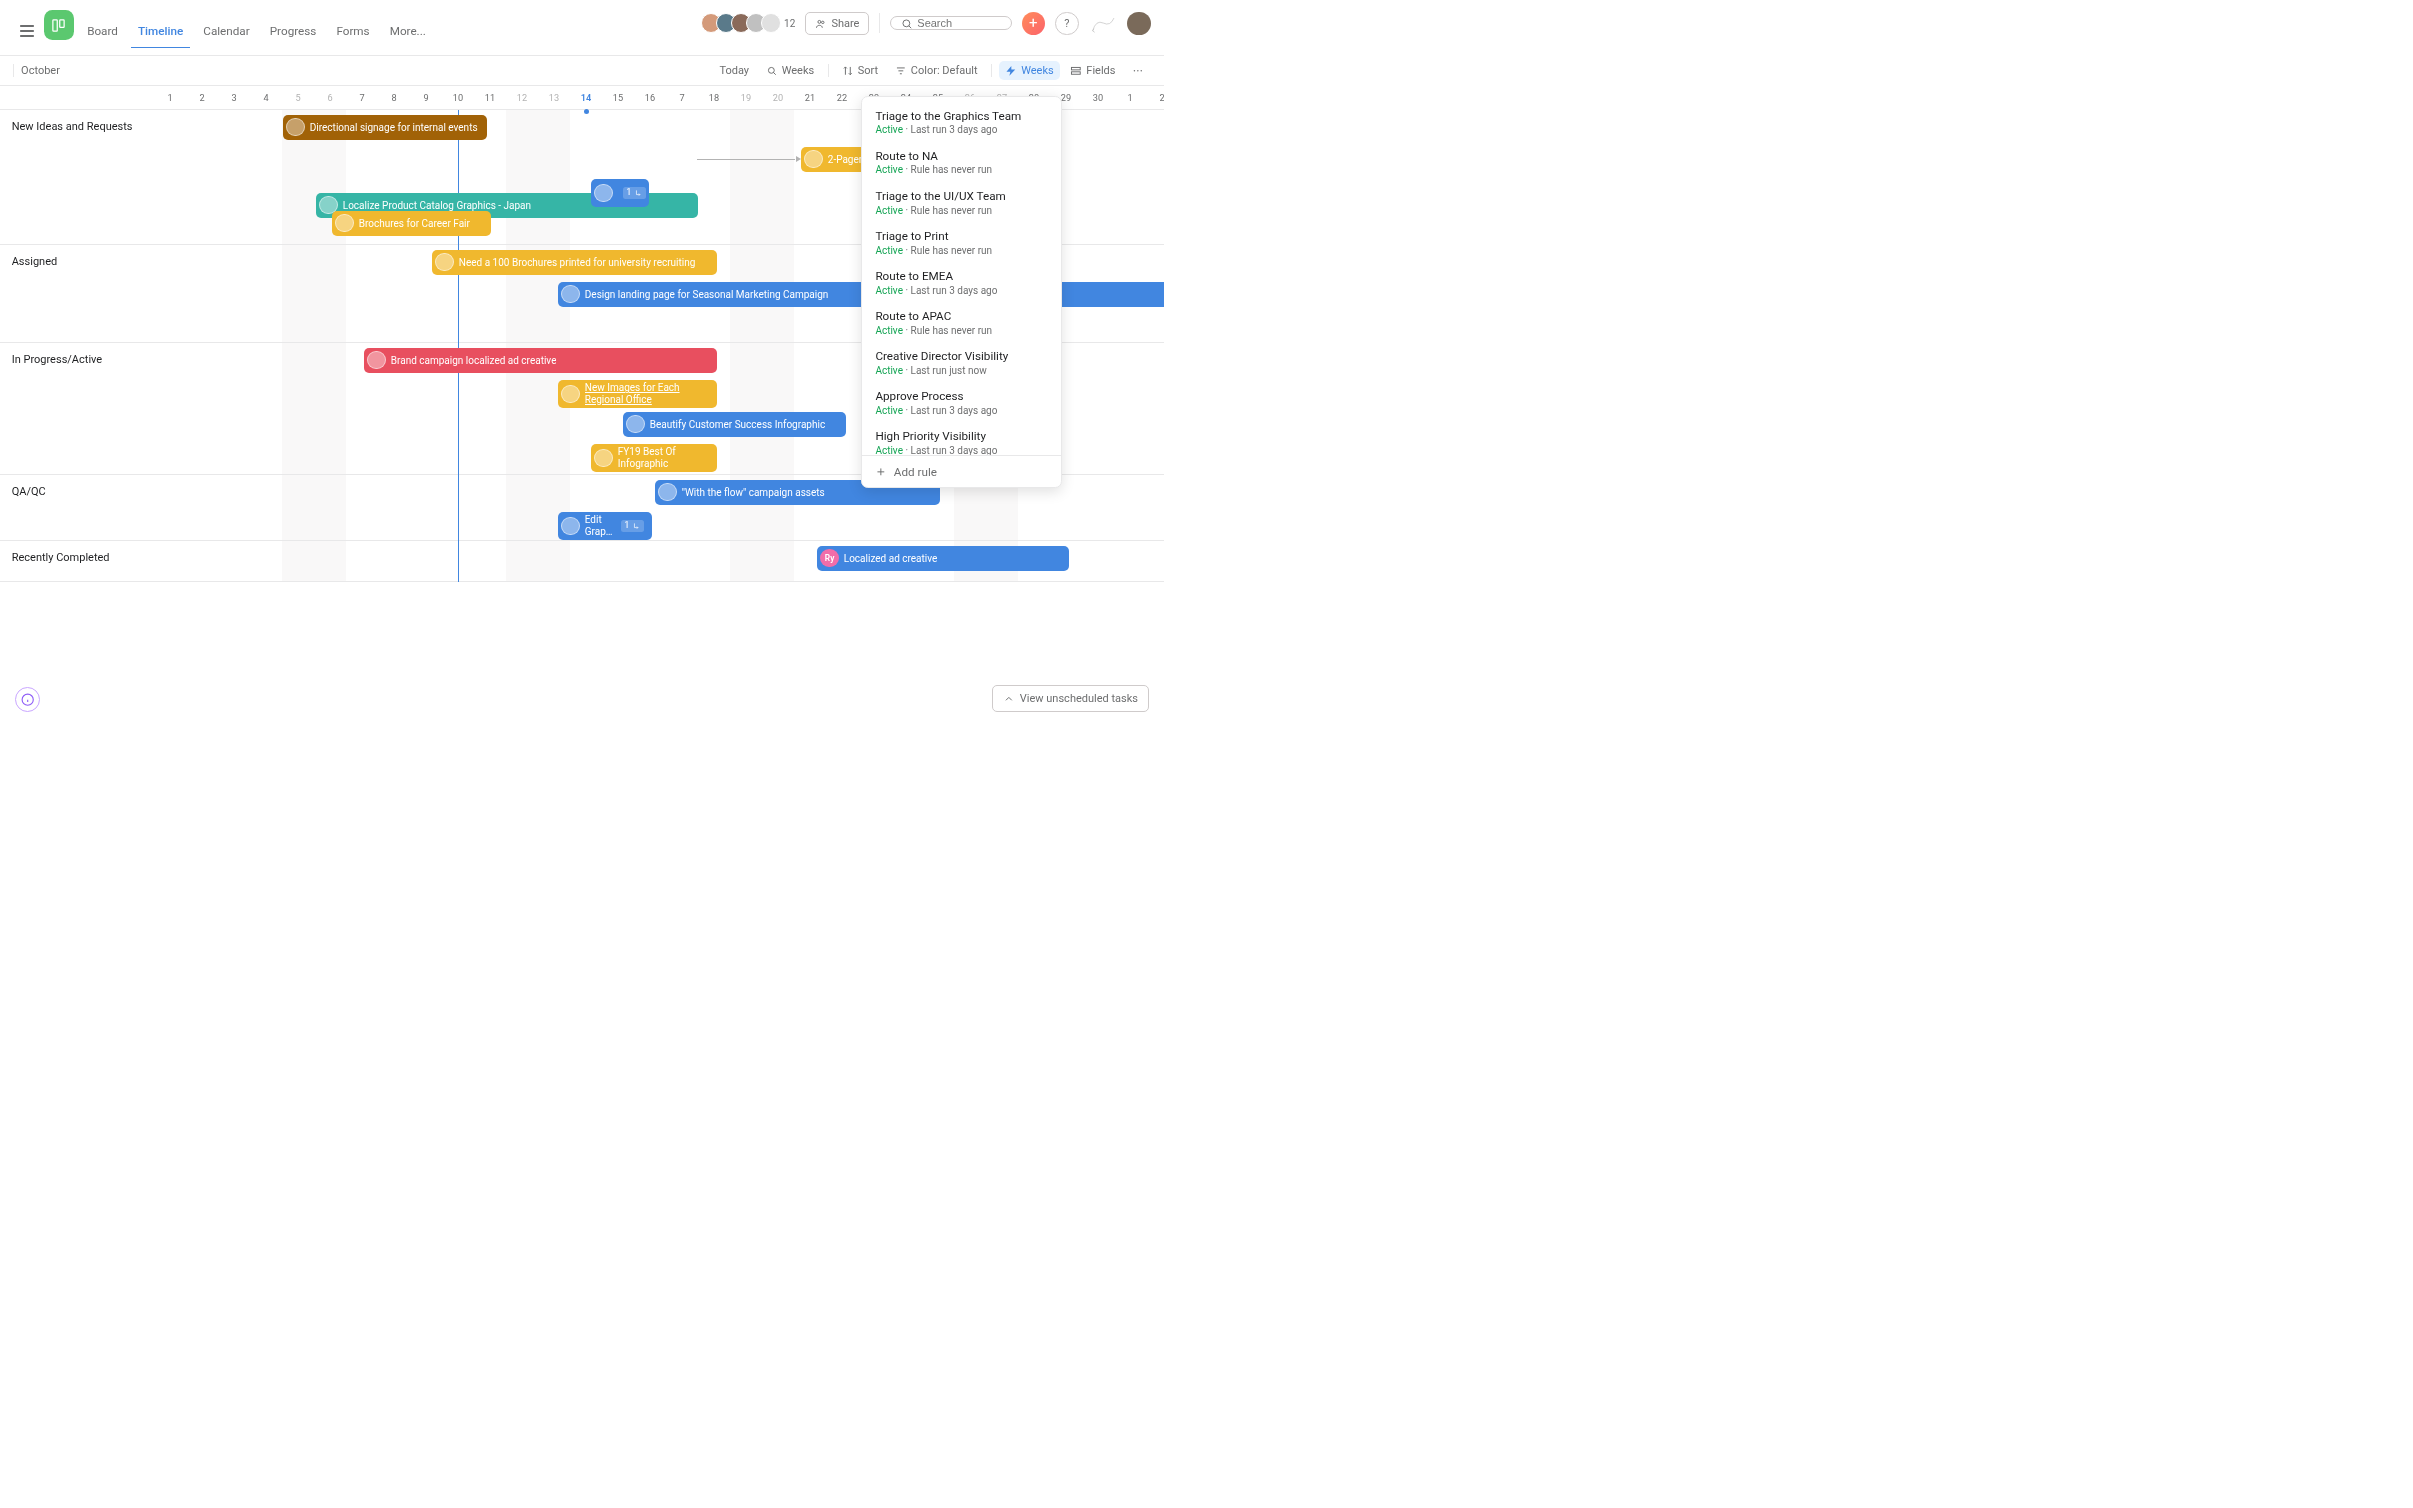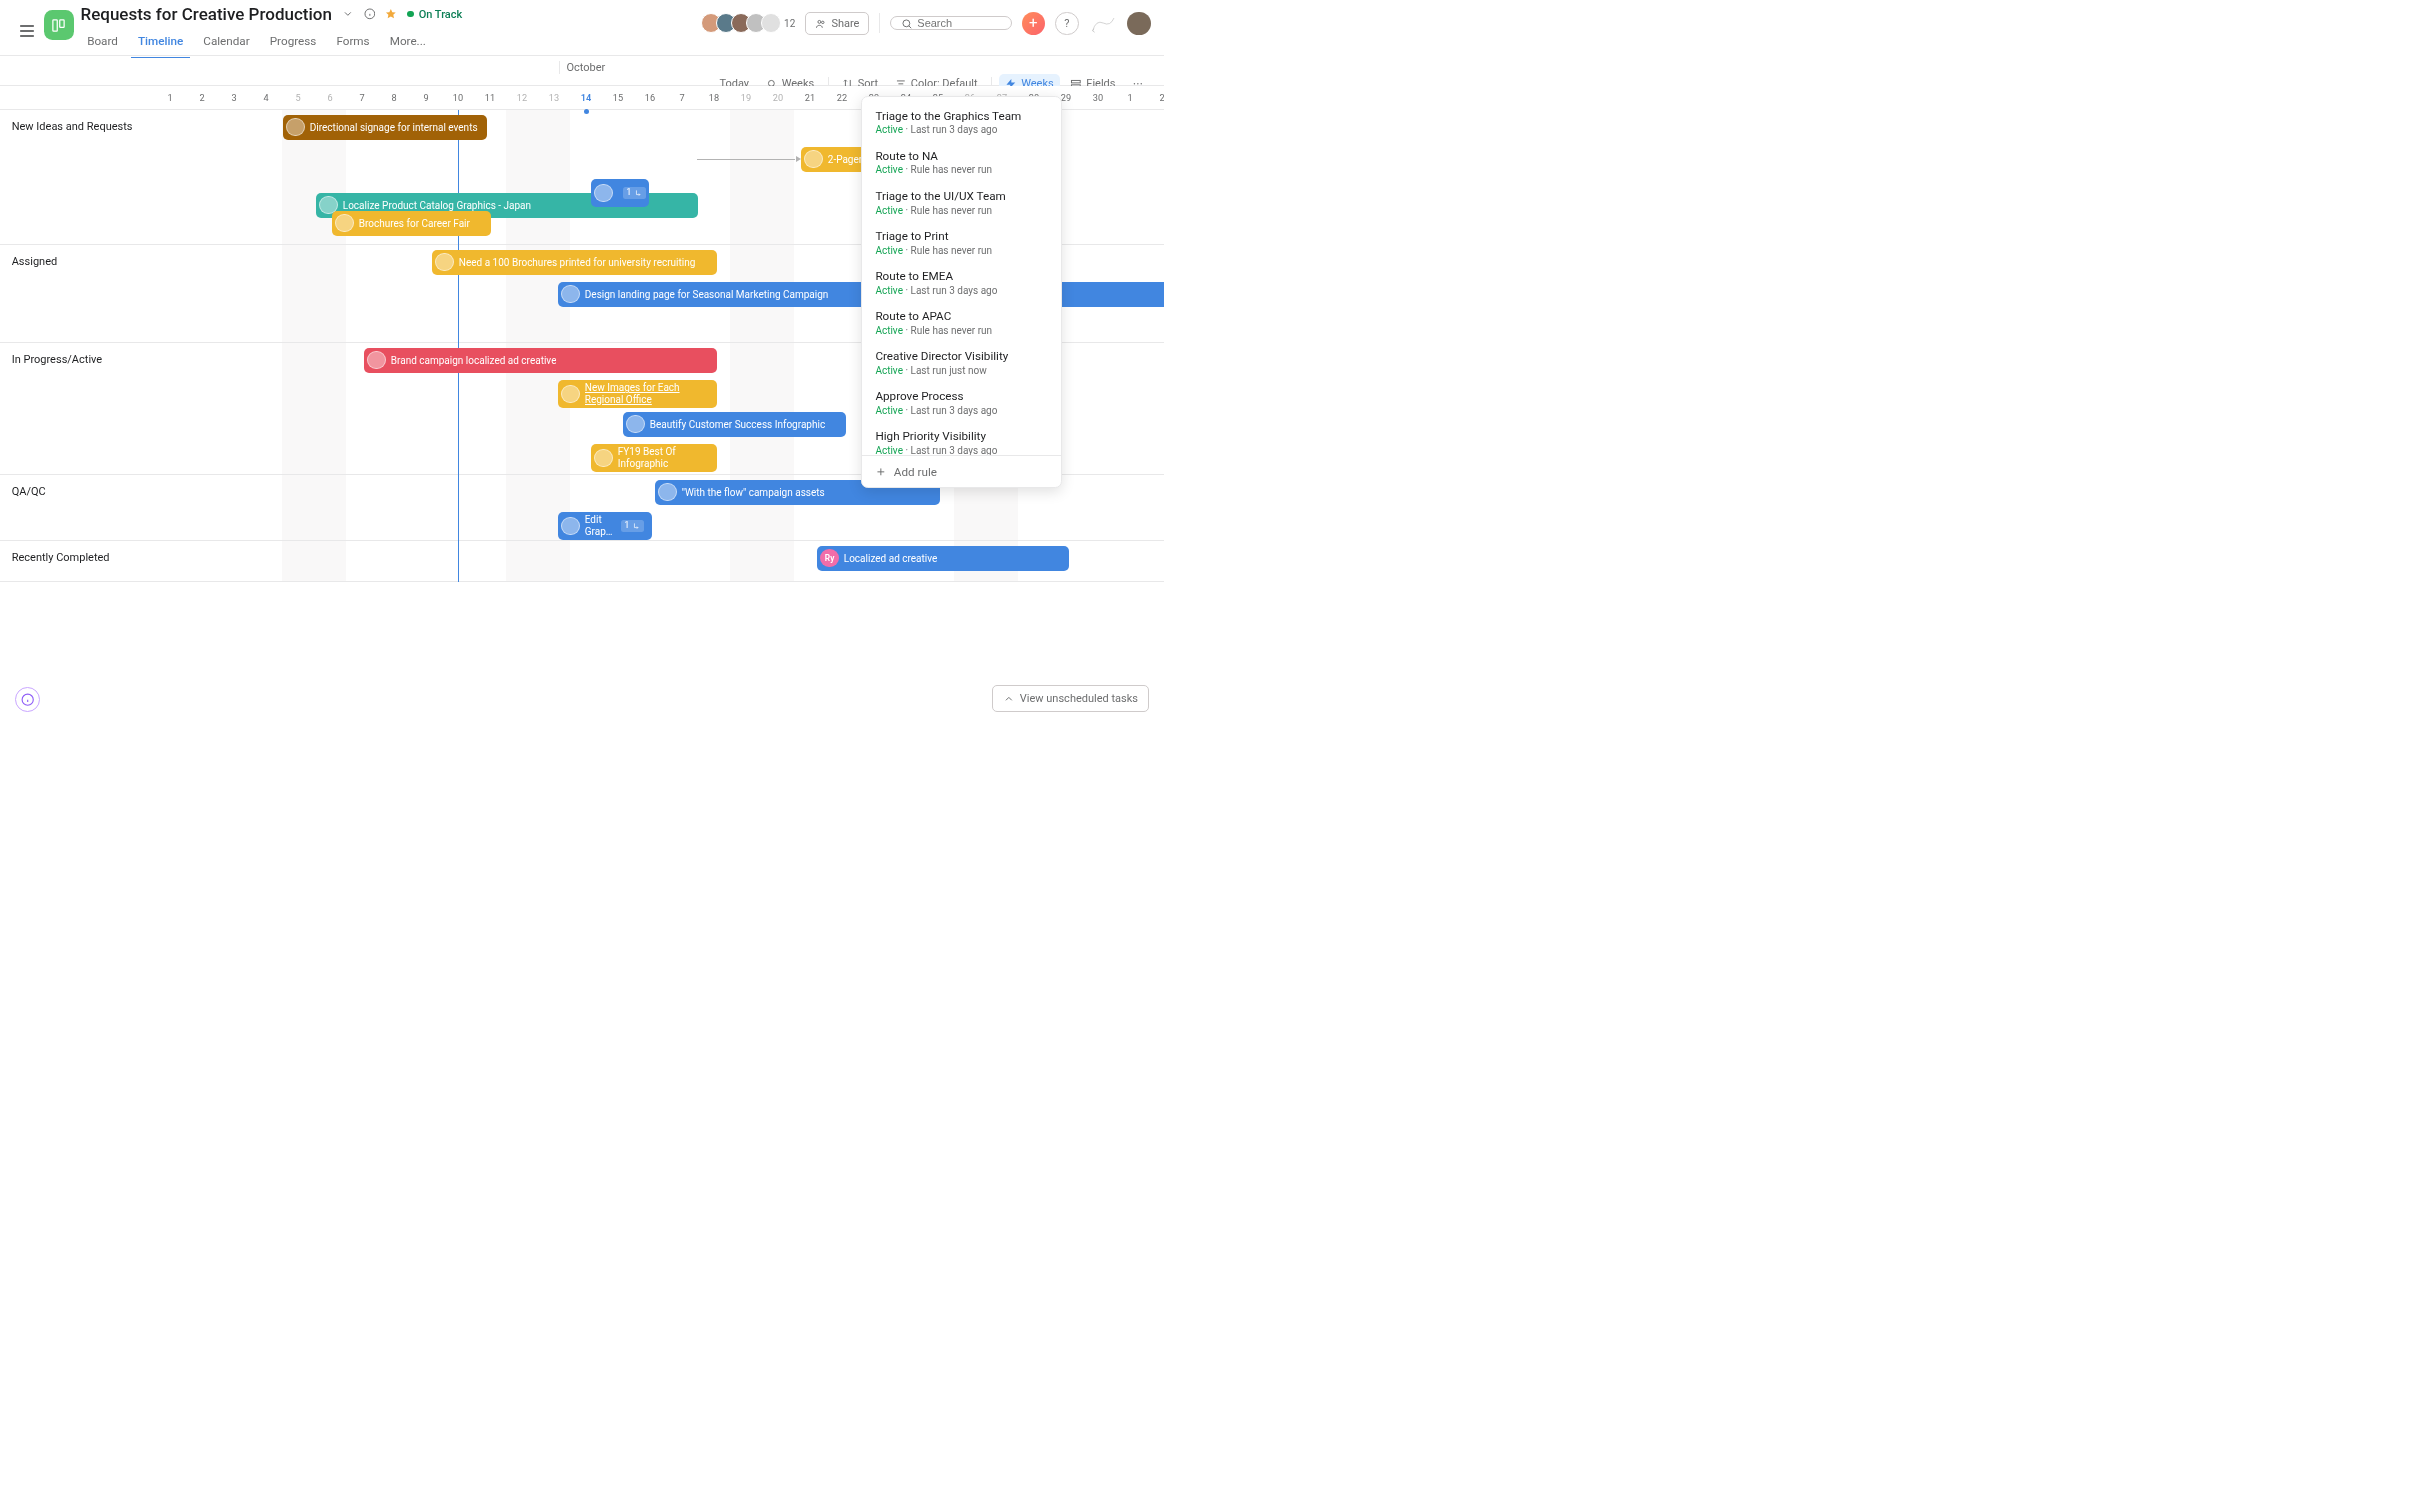--- a/index.html
+++ b/index.html
@@ -26,21 +26,21 @@
 .av-count { font-size: 10px; color: #6d6e6f; margin-left: 3.4px; }
 .share-btn { display: flex; align-items: center; gap: 5px; border: 0.8px solid #cfcbcb; border-radius: 5px; padding: 4.2px 8.4px; color: #6d6e6f; font-size: 11px; cursor: pointer; }
 .divider { width: 0.8px; height: 20px; background: #e8e8e9; }
 .search-box { display: flex; align-items: center; border: 0.8px solid #cfcbcb; border-radius: 15px; padding: 0 10px; width: 122px; gap: 5px; color: #6d6e6f; }
 .search-box input { border: none; outline: none; font-size: 11px; width: 100%; background: transparent; }
 .plus-circle { width: 23.5px; height: 23.5px; border-radius: 50%; background: linear-gradient(135deg,#ff8c5a,#fc636b); display: flex; align-items: center; justify-content: center; color: #fff; font-size: 15px; cursor: pointer; }
 .help-circle { width: 23.5px; height: 23.5px; border-radius: 50%; border: 0.8px solid #cfcbcb; display: flex; align-items: center; justify-content: center; color: #6d6e6f; cursor: pointer; }
 .user-av { width: 23.5px; height: 23.5px; border-radius: 50%; background: #888; }
 
 
-.toolbar { display: flex; align-items: center; padding: 5px 13.4px; border-bottom: 0.8px solid #e8e8e9; height: 30px; flex-direction: column; }
+.toolbar { display: flex; align-items: center; padding: 5px 13.4px; border-bottom: 0.8px solid #e8e8e9; height: 30px; }
 .month-label { color: #6d6e6f; font-size: 11px; border-left: 1.7px solid #e8e8e9; padding-left: 6.7px; }
 .toolbar-right { margin-left: auto; display: flex; align-items: center; gap: 3.4px; }
 .tb-btn { display: flex; align-items: center; gap: 4.2px; padding: 3.4px 6.7px; color: #6d6e6f; font-size: 11px; border-radius: 5px; cursor: pointer; }
 .tb-btn.active-rules { background: #e6f2fe; color: #4186e0; }
 .tb-sep { width: 0.8px; height: 13.4px; background: #e8e8e9; margin: 0 3.4px; }
 
 
 .timeline { flex: 1; position: relative; overflow: hidden; }
 .date-row { display: flex; height: 23.5px; border-bottom: 0.8px solid #e8e8e9; background: #fff; position: sticky; top: 0; z-index: 5; }
 .section-col { width: 154px; flex-shrink: 0; }
@@ -104,38 +104,20 @@
         <span></span>
         <span></span>
       </div>
     <div class="proj-icon">
       <svg viewBox="0 0 24 24" fill="none" stroke="#fff" stroke-width="2">
           <rect x="3" y="3" width="7" height="18" rx="1"></rect>
           <rect x="14" y="3" width="7" height="12" rx="1"></rect>
         </svg>
     </div>
     <div class="header-main">
-      <div class="title-row">
-        <div class="proj-title">Requests for Creative Production</div>
-        <svg class="icon-sm chev" viewBox="0 0 24 24" fill="none" stroke="currentColor" stroke-width="2">
-            <polyline points="6 9 12 15 18 9"></polyline>
-          </svg>
-        <svg class="icon-sm chev" viewBox="0 0 24 24" fill="none" stroke="#6d6e6f" stroke-width="2">
-            <circle cx="12" cy="12" r="10"></circle>
-            <line x1="12" y1="8" x2="12" y2="8"></line>
-            <line x1="12" y1="12" x2="12" y2="16"></line>
-          </svg>
-        <svg class="icon-sm star" viewBox="0 0 24 24" fill="currentColor">
-            <polygon points="12 2 15 8.5 22 9.3 17 14 18.5 21 12 17.5 5.5 21 7 14 2 9.3 9 8.5"></polygon>
-          </svg>
-        <div class="status-badge">
-          <span class="status-dot"></span>
-          <span>On Track</span>
-        </div>
-      </div>
       <div class="tabs" id="tabs">
           <div class="tab">Board</div>
           <div class="tab active">Timeline</div>
           <div class="tab">Calendar</div>
           <div class="tab">Progress</div>
           <div class="tab">Forms</div>
           <div class="tab">More...</div>
         </div>
     </div>
     <div class="header-right">

